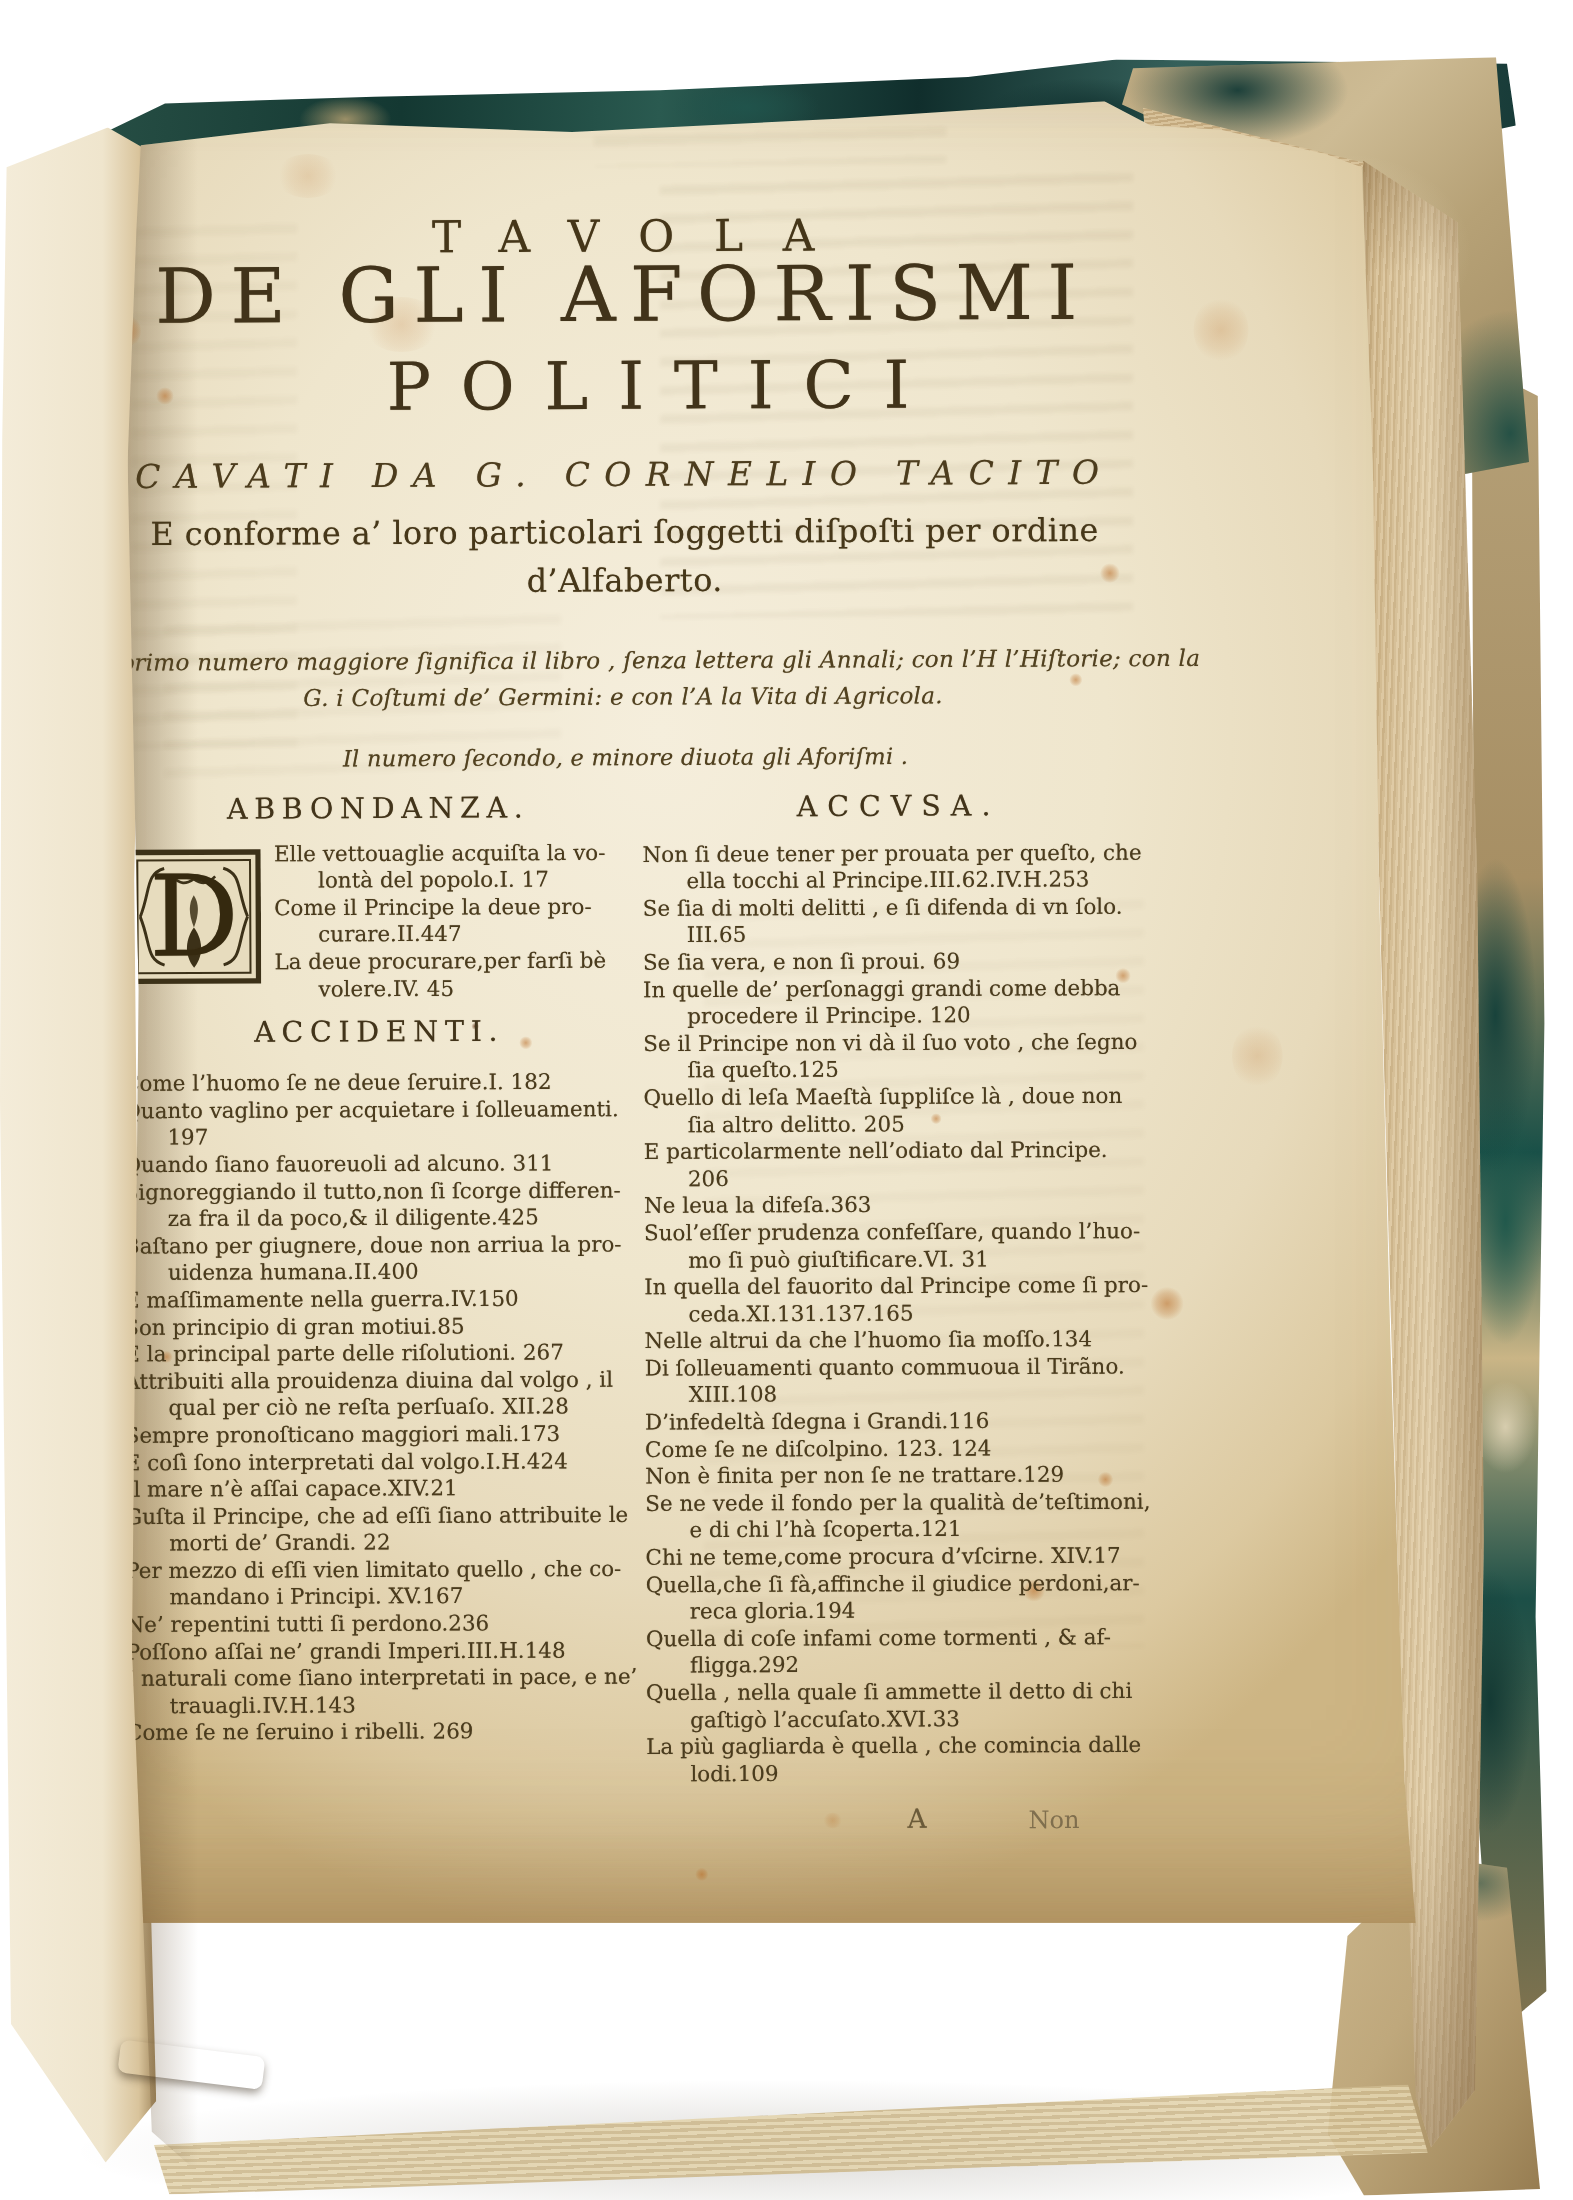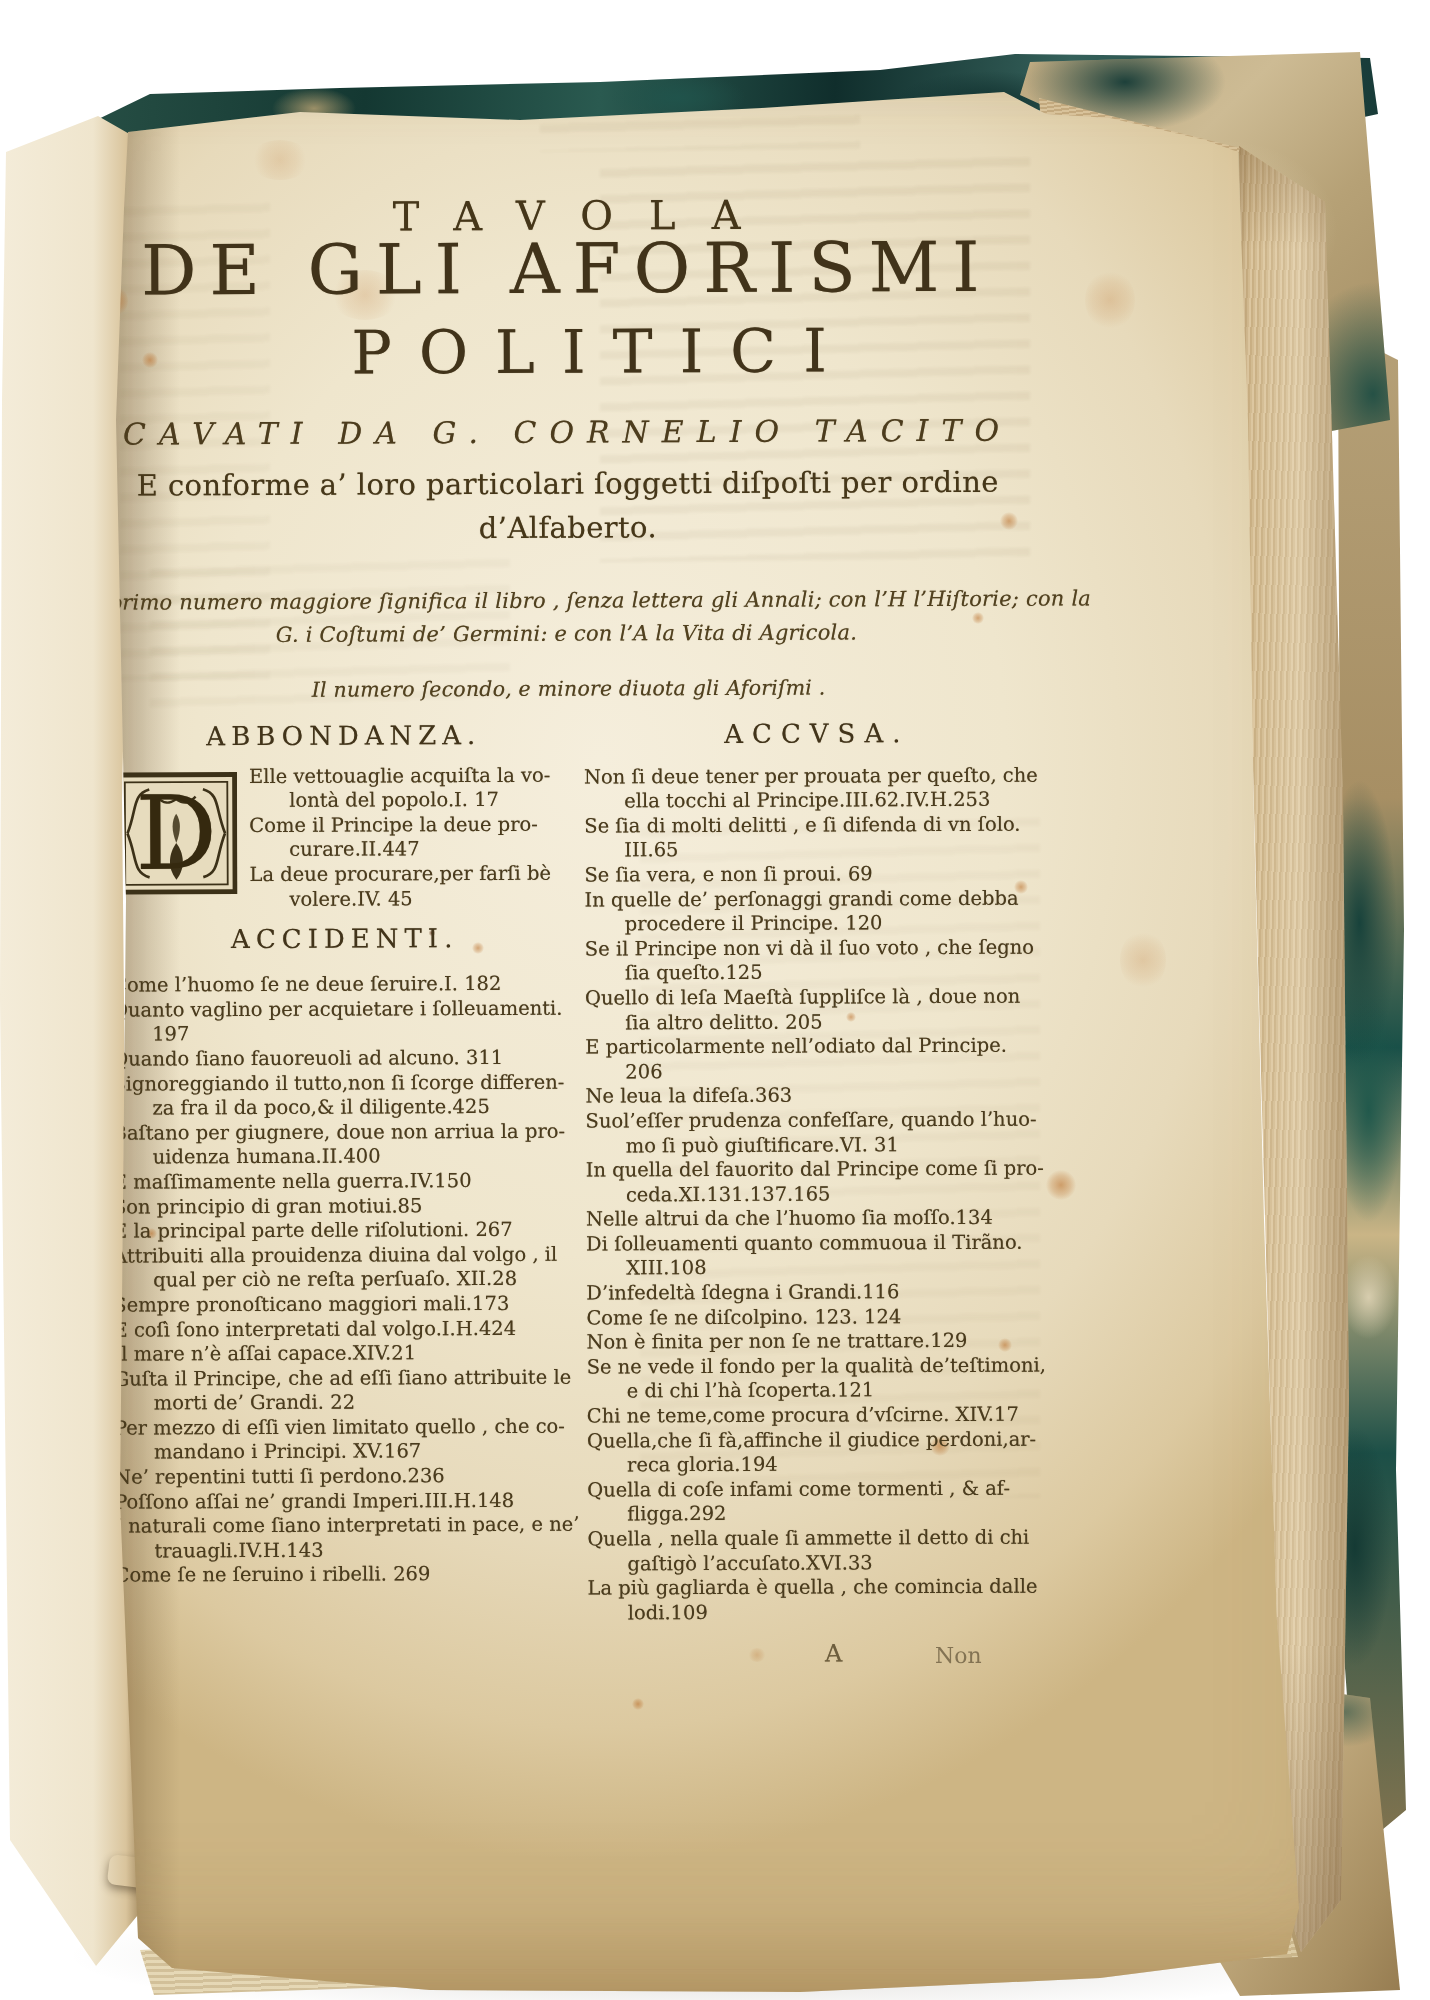--- a/index.html
+++ b/index.html
@@ -59,21 +59,21 @@
   .prev-page{position:absolute;left:0px;top:100px;width:150px;height:1900px;z-index:4;
     background:linear-gradient(90deg,#f4ecd9 0%,#efe5cd 62%,#d9c49c 84%,#9c8257 96%,#6e5736 100%);
     clip-path:polygon(6px 52px,98px 16px,140px 40px,132px 210px,122px 700px,128px 1300px,142px 1810px,96px 1866px,10px 1740px,0px 900px,2px 300px);}
 
   .headband{position:absolute;left:108px;top:1862px;width:132px;height:30px;z-index:5;
     transform:rotate(7deg);border-radius:8px;
     background:repeating-linear-gradient(96deg,#3134446 0,#313444 0 9px,#d4c8aa 9px 17px);
     box-shadow:0 4px 8px rgba(50,38,20,.45);}
 
   
-  .page{position:absolute;left:0;top:0;width:1430px;height:2000px;z-index:6;
+  .page{position:absolute;left:0;top:0;width:1430px;height:1748px;z-index:6;
     background:
       radial-gradient(900px 1100px at 42% 38%,#f5eedc 0%,#efe6cd 45%,#e7dabb 70%,#dcc9a0 88%,#cdb584 100%);
     clip-path:polygon(128px 132px,300px 112px,520px 120px,762px 108px,1004px 92px,1046px 114px,1110px 118px,1205px 140px,1238px 152px,
       1248px 420px,1254px 820px,1264px 1220px,1277px 1620px,1299px 1908px,1287px 1954px,1100px 1978px,800px 1992px,430px 1990px,
       172px 1968px,138px 1938px,120px 1500px,126px 900px,116px 420px,124px 208px);
     box-shadow:inset 0 0 110px 30px rgba(150,112,58,.30),
                inset -70px -30px 140px rgba(140,100,50,.28),
                inset 55px 10px 90px rgba(125,92,48,.22),
                inset 0 60px 80px rgba(130,95,50,.18);}
 

